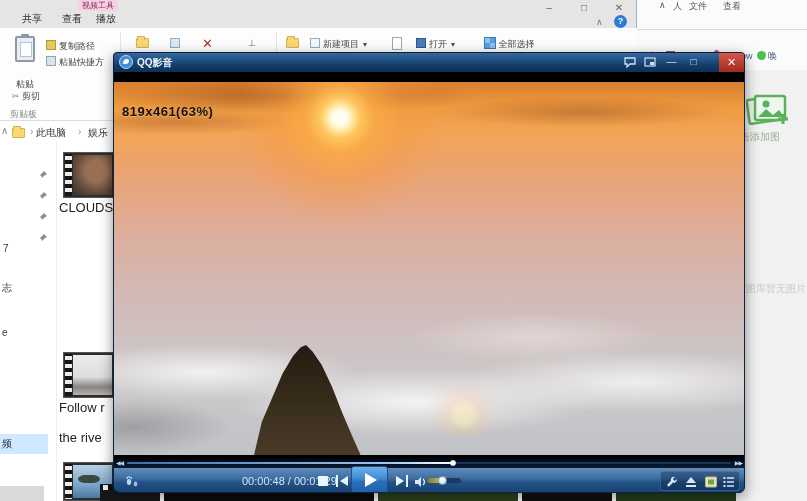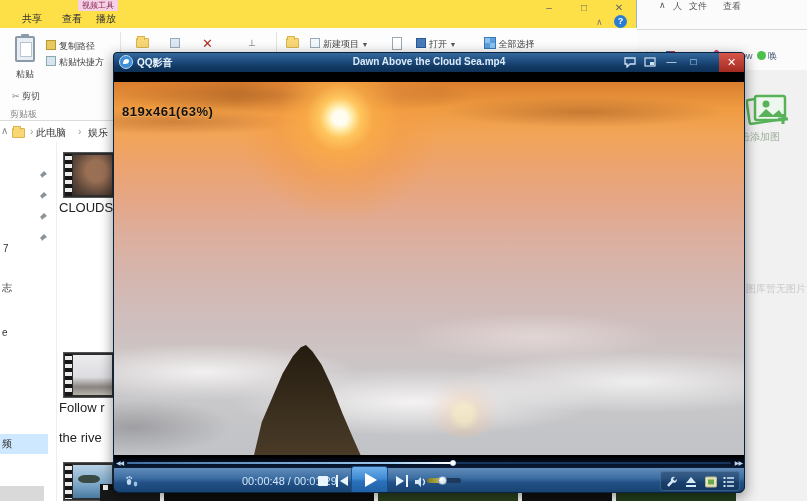--- a/index.html
+++ b/index.html
@@ -2,21 +2,21 @@
 <html><head>
 <meta charset="utf-8">
 <style>
   * { margin:0; padding:0; box-sizing:border-box; }
   html,body { width:807px; height:501px; overflow:hidden; }
   body { font-family:"Liberation Sans","DejaVu Sans",sans-serif; background:#fff; position:relative; }
   .stage { position:absolute; left:0; top:0; width:807px; height:501px; background:#fff; }
 
   
   .explorer { position:absolute; left:0; top:0; width:637px; height:501px; background:#fff; border-right:1px solid #9ab6cc; z-index:1; }
-  .exp-titlebar { position:absolute; left:0; top:0; width:100%; height:28px; background:#fde047; }
+  .exp-titlebar { position:absolute; left:0; top:0; width:100%; height:28px; background:#e5e5e5; }
   .ctx-tab-head { position:absolute; left:78px; top:0; width:40px; height:11px; background:#f6d0e4; color:#8c2c5a; font-size:8px; text-align:center; line-height:11px; }
   .exp-title { position:absolute; left:126px; top:0; width:300px; height:11px; font-size:9px; color:#555; white-space:nowrap; overflow:hidden; }
   .exp-tabs { position:absolute; left:0; top:9px; height:19px; width:400px; }
   .exp-tab { position:absolute; top:0; height:19px; font-size:10px; color:#333; line-height:19px; text-align:right; cursor:default; }
   .wbtn { position:absolute; top:1px; width:16px; height:14px; color:#666; font-size:10px; text-align:center; line-height:14px; }
   .help-chevron { position:absolute; left:596px; top:17px; font-size:9px; color:#777; }
   .help-circle { position:absolute; left:614px; top:15px; width:13px; height:13px; border-radius:50%; background:#2b7cd3; color:#fff; font-size:9px; font-weight:bold; text-align:center; line-height:13px; }
 
   .ribbon { position:absolute; left:0; top:28px; width:637px; height:93px; background:#fdfdfd; border-bottom:1px solid #dcdcdc; }
   .rib-sep { position:absolute; top:4px; width:1px; height:84px; background:#e4e4e4; }
@@ -177,21 +177,21 @@
         <span class="exp-tab" style="left:50px;width:32px">查看</span>
         <span class="exp-tab" style="left:84px;width:32px">播放</span>
       </div>
       <span class="help-chevron">∧</span>
       <div class="help-circle">?</div>
     </div>
 
     <div class="ribbon">
       <div class="paste-big">
         <span class="clipboard-icon"></span>
-        <div class="rib-small-label" style="margin-top:2px">粘贴</div>
+        <div class="rib-small-label" style="margin-top:12px">粘贴</div>
       </div>
       <div class="rib-row" style="left:46px;top:12px"><span class="mini-ic" style="background:#e8c860;border:1px solid #b89830"></span><span>复制路径</span></div>
       <div class="rib-row" style="left:46px;top:28px;width:66px;overflow:hidden"><span class="mini-ic" style="background:#d8e4f0;border:1px solid #8aa"></span><span>粘贴快捷方</span></div>
       <div class="rib-row" style="left:12px;top:62px"><span style="color:#7a8a98">✂</span> <span>剪切</span></div>
       <div class="group-label" style="left:10px;top:80px">剪贴板</div>
       <div class="rib-sep" style="left:120px"></div>
 
       <div class="rib-row" style="left:136px;top:10px"><span class="folder-ic"></span></div>
       <div class="rib-row" style="left:170px;top:10px"><span class="mini-ic" style="background:#dce8f4;border:1px solid #9ab"></span></div>
       <div class="rib-row" style="left:202px;top:8px"><span class="red-x">✕</span></div>
@@ -268,21 +268,20 @@
     <div class="film-h" style="left:516px;width:120px;background:#24401c"></div>
   </div>
 
   <div class="player">
     <div class="p-titlebar">
       <svg class="p-logo" viewBox="0 0 14 14">
         <circle cx="7" cy="7" r="6.5" fill="#3e8fd6" stroke="#bcd9f2" stroke-width="1"></circle>
         <path d="M4 9 Q4 4 8 4 Q10 4 10 6 Q10 9 6 9 Z" fill="#fff"></path>
       </svg>
       <span class="p-appname">QQ影音</span>
-      <span class="p-title">Dawn Above the Cloud Sea.mp4</span>
       <span class="p-tbtn" style="right:106px">
         <svg width="12" height="11" viewBox="0 0 12 11" style="margin:2px auto 0">
             <path d="M1 1 h10 v6 h-5 l-3 3 v-3 h-2 Z" fill="none" stroke="#cfe2f4" stroke-width="1.3"></path>
           </svg>
       </span>
       <span class="p-tbtn" style="right:86px">
         <svg width="12" height="11" viewBox="0 0 12 11" style="margin:2px auto 0">
             <rect x="1" y="1" width="10" height="8" fill="none" stroke="#cfe2f4" stroke-width="1.2"></rect>
             <rect x="6" y="5" width="4" height="3" fill="#cfe2f4"></rect>
           </svg>

